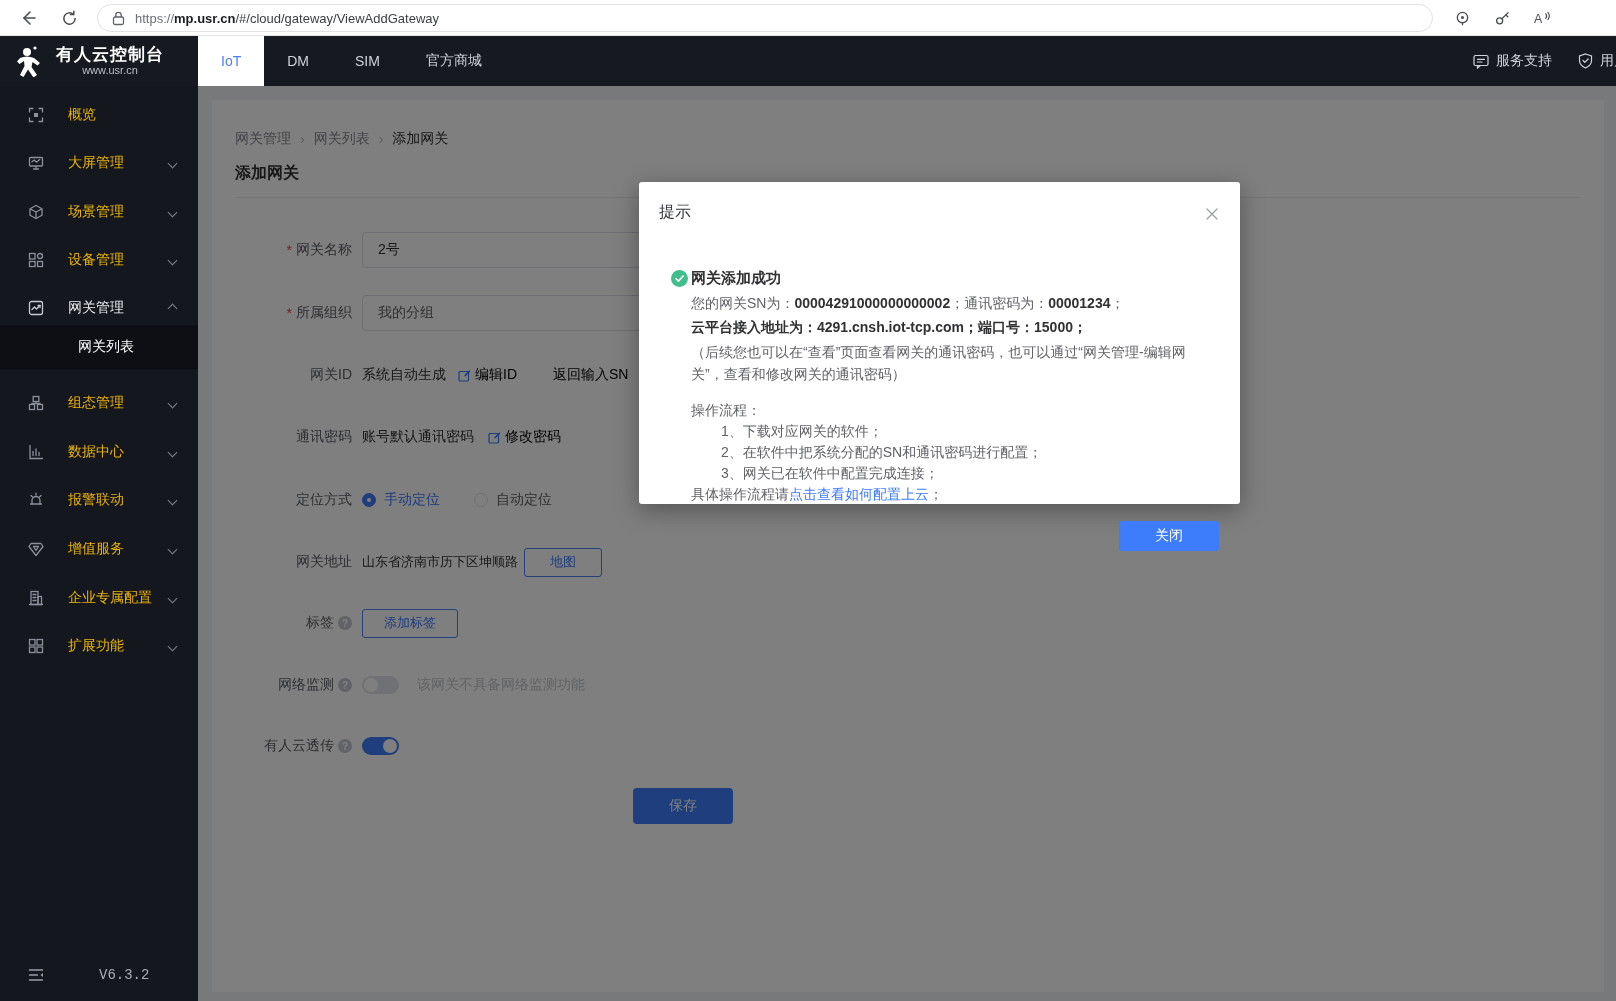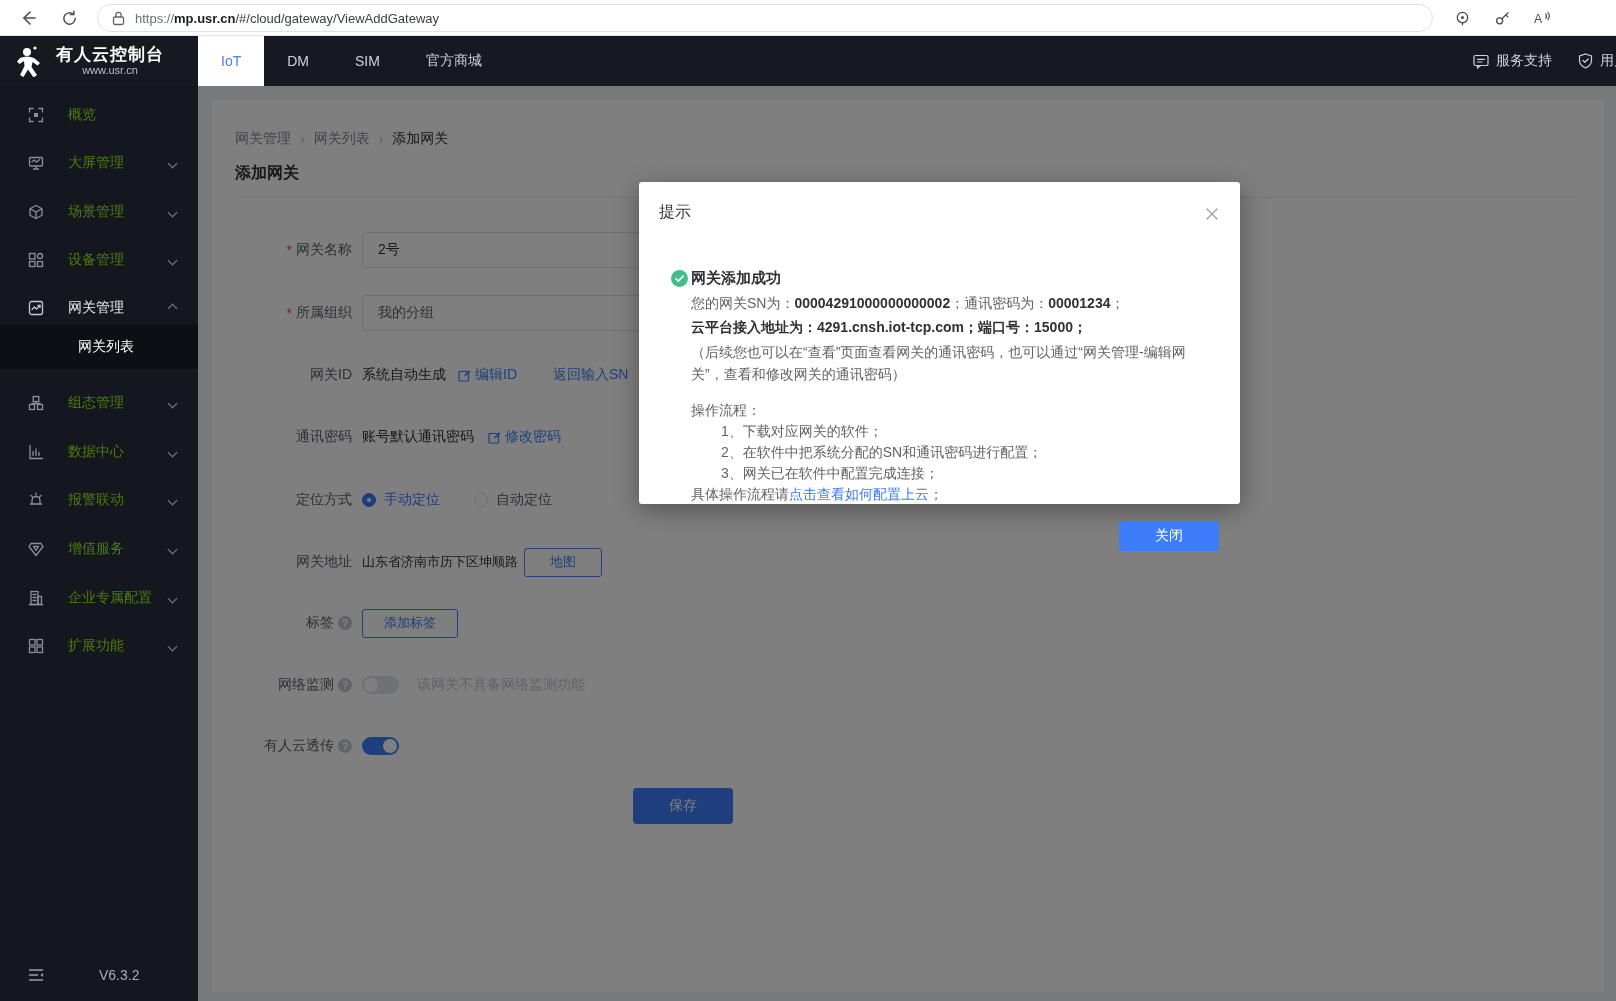--- a/index.html
+++ b/index.html
@@ -23,46 +23,46 @@
   .logo-title { color:#fff; font-size:17px; font-weight:bold; letter-spacing:1px; line-height:19px; }
   .logo-sub { color:#b9bec7; font-size:11px; text-align:center; line-height:13px; }
   .tabs { position:absolute; left:198px; top:0; height:50px; display:flex; }
   .tab { height:50px; display:flex; align-items:center; padding:0 23px; font-size:14px; color:#ced2da; cursor:pointer; }
   .tab.active { background:#ffffff; color:#4f7df7; }
   .nav-right { position:absolute; right:-12px; top:0; height:50px; display:flex; align-items:center; gap:26px; color:#ced2da; font-size:14px; }
   .nav-right .nri { display:flex; align-items:center; gap:7px; white-space:nowrap; }
 
   
   .sidebar { position:absolute; left:0; top:86px; width:198px; height:915px; background:#14171d; }
-  .side-item { position:absolute; left:0; width:198px; height:46px; display:flex; align-items:center; color:#4d7c0f; font-size:14px; cursor:pointer; }
+  .side-item { position:absolute; left:0; width:198px; height:46px; display:flex; align-items:center; color:#eab308; font-size:14px; cursor:pointer; }
   .side-item .sicon { width:16px; height:16px; margin-left:28px; margin-right:24px; flex:none; }
   .side-item .chev { position:absolute; right:22px; }
   .side-sub { position:absolute; left:0; width:198px; height:44px; background:#0d0f14; color:#fff; font-size:14px; display:flex; align-items:center; padding-left:78px; cursor:pointer; }
   .chev { width:7px; height:7px; border-right:1.4px solid #7e838d; border-bottom:1.4px solid #7e838d; display:inline-block; }
   .chev.down { transform:rotate(45deg); }
   .chev.up { transform:rotate(-135deg); }
   .side-bottom { position:absolute; left:0; bottom:8px; width:198px; height:36px; display:flex; align-items:center; color:#9aa0ab; font-size:14px; }
-  .side-bottom .ver { margin-left:55px; color:#a9adb6; }
+  .side-bottom .ver { margin-left:55px; color:#a9adb6;font-family:Liberation Mono, monospace; }
 
   
   .content { position:absolute; left:198px; top:86px; width:1418px; height:915px; background:#f0f2f5; z-index:1; }
   .card { position:absolute; left:14px; top:14px; width:1392px; height:892px; background:#fff; }
   .breadcrumb { position:absolute; left:23px; top:30px; font-size:14px; color:#85888f; display:flex; gap:9px; align-items:center; }
   .breadcrumb .sep { color:#b4b7bd; }
   .breadcrumb .cur { color:#303133; }
   .page-title { position:absolute; left:23px; top:63px; font-size:16px; font-weight:bold; color:#303133; }
   .hr { position:absolute; left:24px; right:24px; top:97px; height:1px; background:#e7eaee; }
 
   .row { position:absolute; left:0; height:36px; display:flex; align-items:center; }
   .flabel { width:140px; display:flex; justify-content:flex-end; align-items:center; font-size:14px; color:#5c6066; gap:4px; flex:none; }
   .req { color:#e54545; }
   .fctrl { margin-left:10px; display:flex; align-items:center; }
   .inputbox { width:300px; height:36px; border:1px solid #dcdfe6; border-radius:4px; background:#fff; display:flex; align-items:center; padding-left:15px; font-size:14px; color:#303133; }
   .plain { font-size:14px; color:#303133; }
-  .link { font-size:14px; color:#3b82f6; cursor:pointer; display:inline-flex; align-items:center; gap:4px; }
+  .link { font-size:14px; color:#000000; cursor:pointer; display:inline-flex; align-items:center; gap:4px; }
   .help { width:14px; height:14px; border-radius:50%; background:#c4c7ce; color:#fff; font-size:10px; font-weight:bold; display:inline-flex; align-items:center; justify-content:center; flex:none; }
   .radio { width:14px; height:14px; border-radius:50%; border:1px solid #dcdfe6; background:#fff; display:inline-flex; align-items:center; justify-content:center; flex:none; }
   .radio.sel { background:#3d7cfa; border-color:#3d7cfa; }
   .radio.sel i { width:4px; height:4px; border-radius:50%; background:#fff; }
   .rlabel { font-size:14px; margin-left:8px; color:#303133; }
   .rlabel.sel { color:#3a7afe; }
   .btn-outline { height:29px; border:1px solid #4d7dfa; border-radius:3px; color:#3a7afe; font-size:13px; background:#fff; display:inline-flex; align-items:center; justify-content:center; cursor:pointer; }
   .toggle { width:37px; height:18px; border-radius:9px; position:relative; flex:none; cursor:pointer; }
   .toggle .knob { position:absolute; top:2px; width:14px; height:14px; border-radius:50%; background:#fff; }
   .toggle.off { background:#dfe2e8; }

